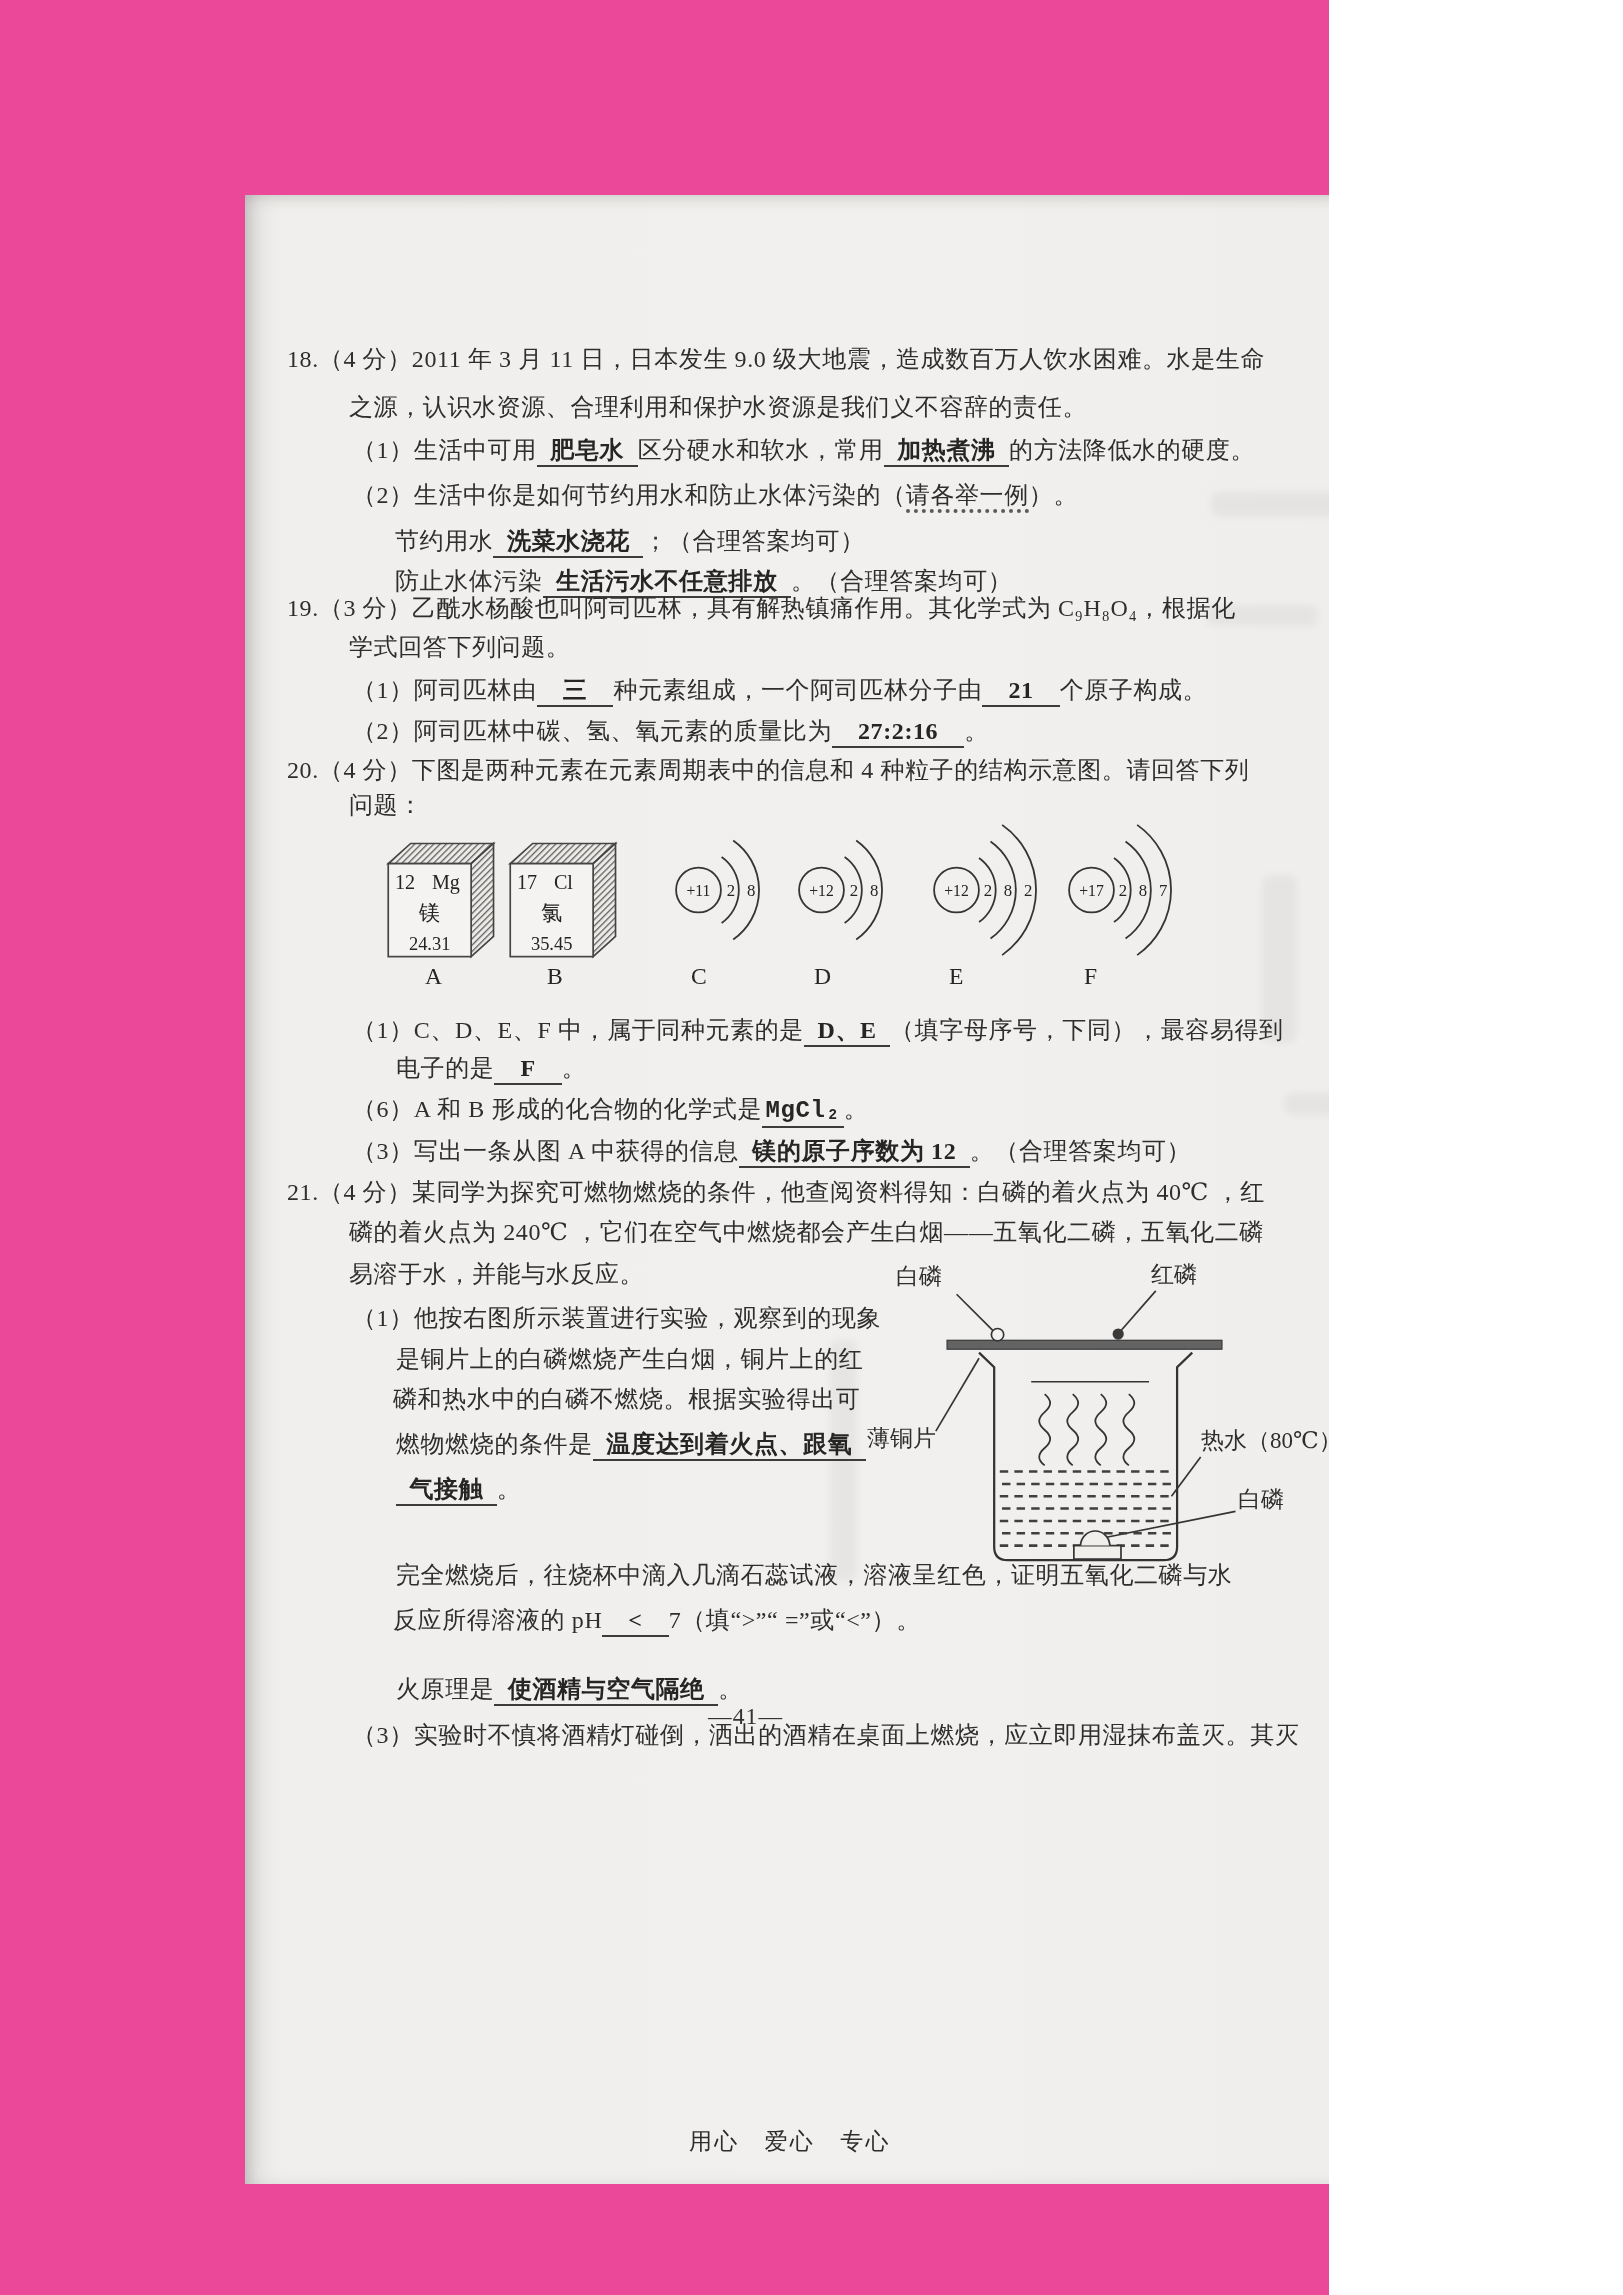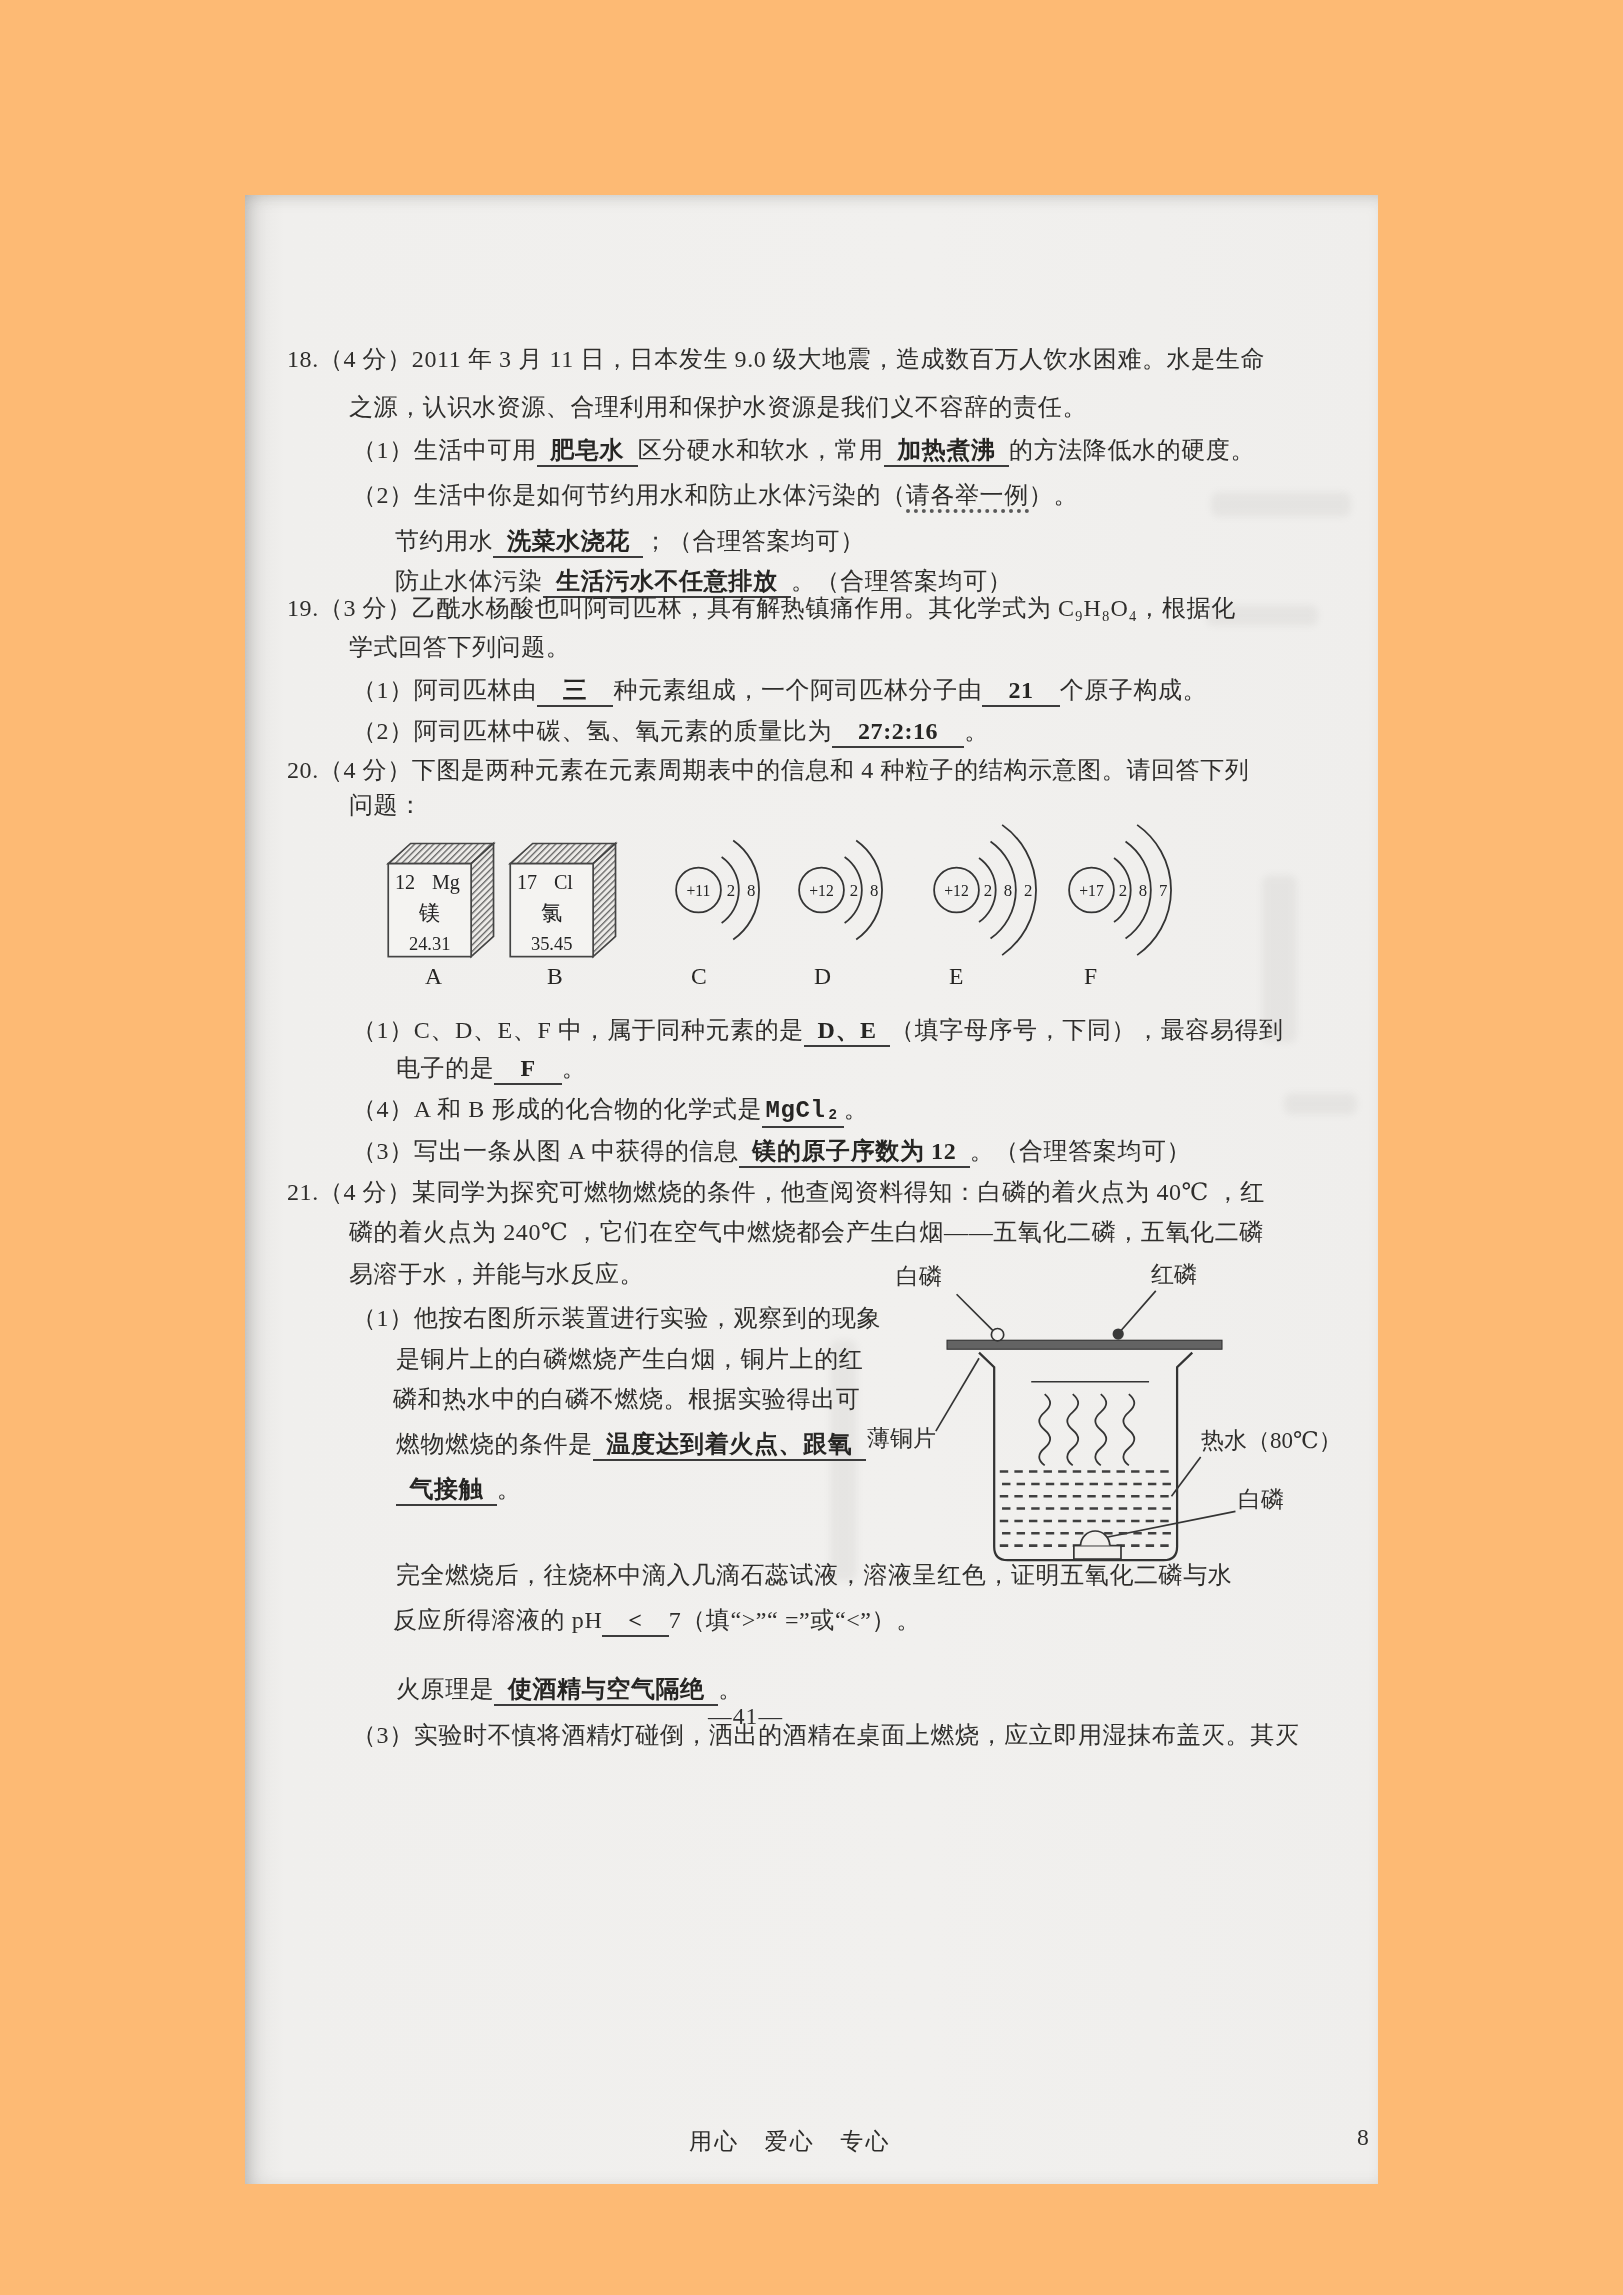--- a/index.html
+++ b/index.html
@@ -1,16 +1,16 @@
 <!DOCTYPE html>
 <html style="font-size:9px"><head>
 <meta charset="utf-8">
 <style>
   html,body{margin:0;padding:0;background:#ffffff;}
-  .canvas{position:relative;width:1623px;height:2295px;background:#fdba74;overflow:hidden;
+  .canvas{position:relative;width:1329px;height:2295px;background:#ec4899;overflow:hidden;
           font-family:"Liberation Serif","DejaVu Serif",serif;color:#2f2e2c;}
   .page{position:absolute;left:245px;top:195px;width:1133px;height:1989px;
         background:linear-gradient(90deg,#e7e6e4 0px,#f0efed 39px,#f1f0ee 60%,#efeeec 100%);
         box-shadow:inset 11.2px 0 19px -7.9px rgba(110,108,104,.38), inset 0 9px 17px -9px rgba(130,128,124,.30);}
   .ln{position:absolute;white-space:nowrap;font-size:24px;line-height:31px;height:31px;
       letter-spacing:0.6px;color:#2f2e2c;}
   .ans{font-weight:bold;color:#262523;border-bottom:2.8px solid #3c3c3c;padding:0 13.5px 1.7px;}
   .ans.w{padding:0 26px 1.7px;}
   .ans.tight{padding:0 3.4px 1.7px;font-family:Liberation Mono, monospace;}
   .dot-em{border-bottom:4.5px dotted #5a5a5a;padding-bottom:1.1px;}
@@ -144,21 +144,21 @@
   <span class="elem-letter" style="left:949px;top:962px;">E</span>
   <span class="elem-letter" style="left:1084px;top:962px;">F</span>
 
   <div class="ln" style="left:352px;top:1015px;">
     <span>（1）C、D、E、F 中，属于同种元素的是</span><span class="ans">D、E</span><span>（填字母序号，下同），最容易得到</span>
   </div>
   <div class="ln" style="left:396px;top:1053px;">
     <span>电子的是</span><span class="ans w">F</span><span>。</span>
   </div>
   <div class="ln" style="left:352px;top:1094px;">
-    <span>（4）A 和 B 形成的化合物的化学式是</span><span class="ans tight">MgCl₂</span><span>。</span>
+    <span>（6）A 和 B 形成的化合物的化学式是</span><span class="ans tight">MgCl₂</span><span>。</span>
   </div>
   <div class="ln" style="left:352px;top:1136px;">
     <span>（3）写出一条从图 A 中获得的信息</span><span class="ans">镁的原子序数为 12</span><span>。（合理答案均可）</span>
   </div>
 
   <div class="ln" style="left:287px;top:1177px;">21.（4 分）某同学为探究可燃物燃烧的条件，他查阅资料得知：白磷的着火点为 40℃ ，红</div>
   <div class="ln" style="left:349px;top:1217px;">磷的着火点为 240℃ ，它们在空气中燃烧都会产生白烟——五氧化二磷，五氧化二磷</div>
   <div class="ln" style="left:349px;top:1259px;">易溶于水，并能与水反应。</div>
 
   <div class="ln" style="left:352px;top:1303px;">（1）他按右图所示装置进行实验，观察到的现象</div>

